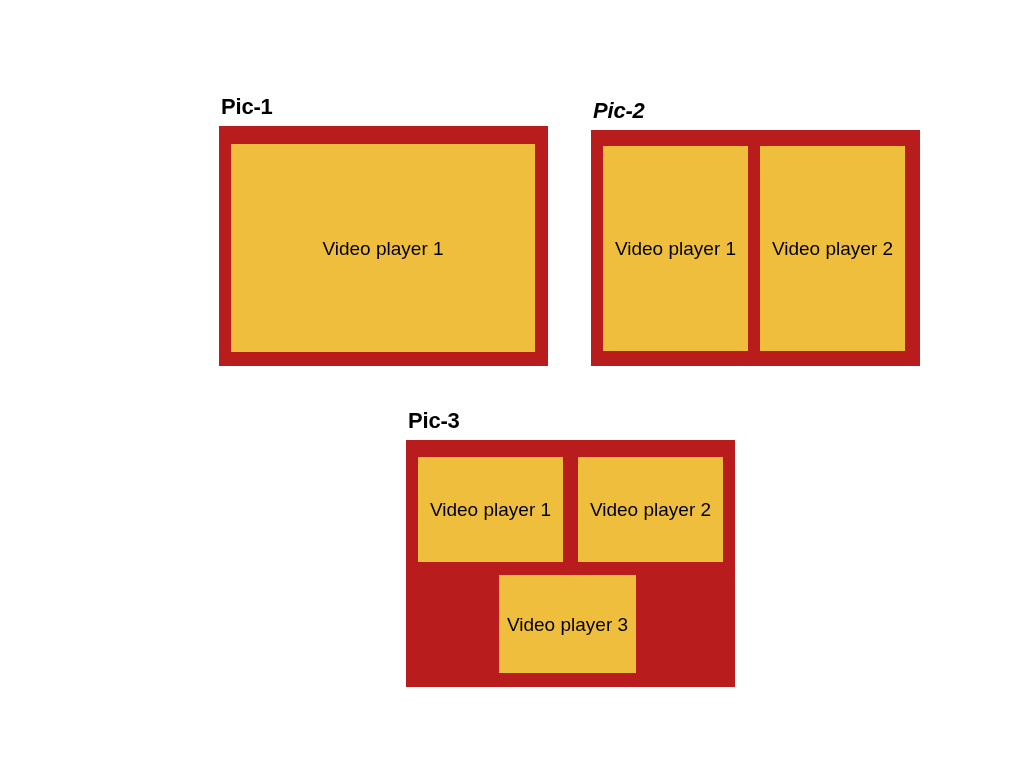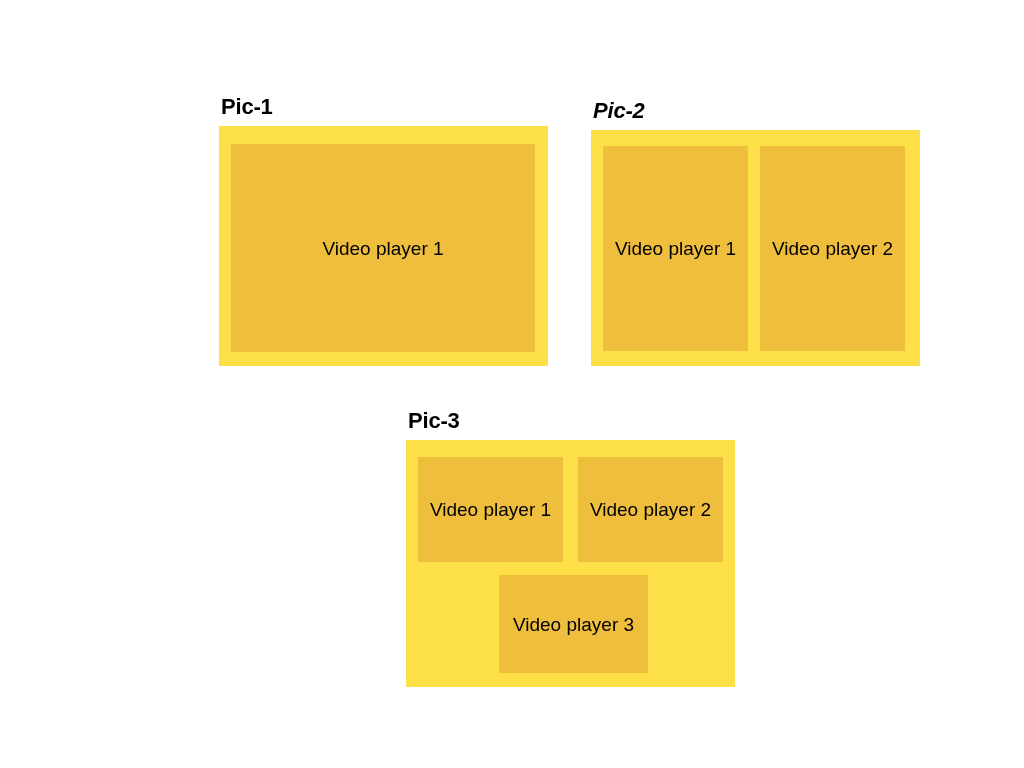--- a/index.html
+++ b/index.html
@@ -25,21 +25,21 @@
     position: absolute;
     font-size: 22px;
     font-weight: bold;
     color: #000000;
     letter-spacing: -0.2px;
     white-space: nowrap;
     line-height: 1;
   }
   .frame {
     position: absolute;
-    background: #fde047;
+    background: #b91c1c;
     box-sizing: border-box;
   }
   .player {
     position: absolute;
     background: #efbe3d;
     box-sizing: border-box;
     display: flex;
     align-items: center;
     justify-content: center;
   }
@@ -63,21 +63,21 @@
   #fig-2 .frame { left: 0px; top: 30px; width: 329px; height: 236px; }
   #fig-2 .player-1 { left: 12px; top: 16px; width: 145px; height: 205px; }
   #fig-2 .player-2 { left: 169px; top: 16px; width: 145px; height: 205px; }
 
   
   #fig-3 { left: 406px; top: 410px; width: 330px; height: 270px; }
   #fig-3 .figure-title { left: 2px; top: 0px; }
   #fig-3 .frame { left: 0px; top: 30px; width: 329px; height: 247px; }
   #fig-3 .player-1 { left: 12px; top: 17px; width: 145px; height: 105px; }
   #fig-3 .player-2 { left: 172px; top: 17px; width: 145px; height: 105px; }
-  #fig-3 .player-3 { left: 93px; top: 135px; width: 149px; height: 98px; }
+  #fig-3 .player-3 { left: 93px; top: 135px; width: 137px; height: 98px; }
 </style>
 </head>
 <body>
 
 <div class="diagram-canvas">
 
   <div class="figure" id="fig-1">
     <div class="figure-title">Pic-1</div>
     <div class="frame">
       <div class="player player-1">

